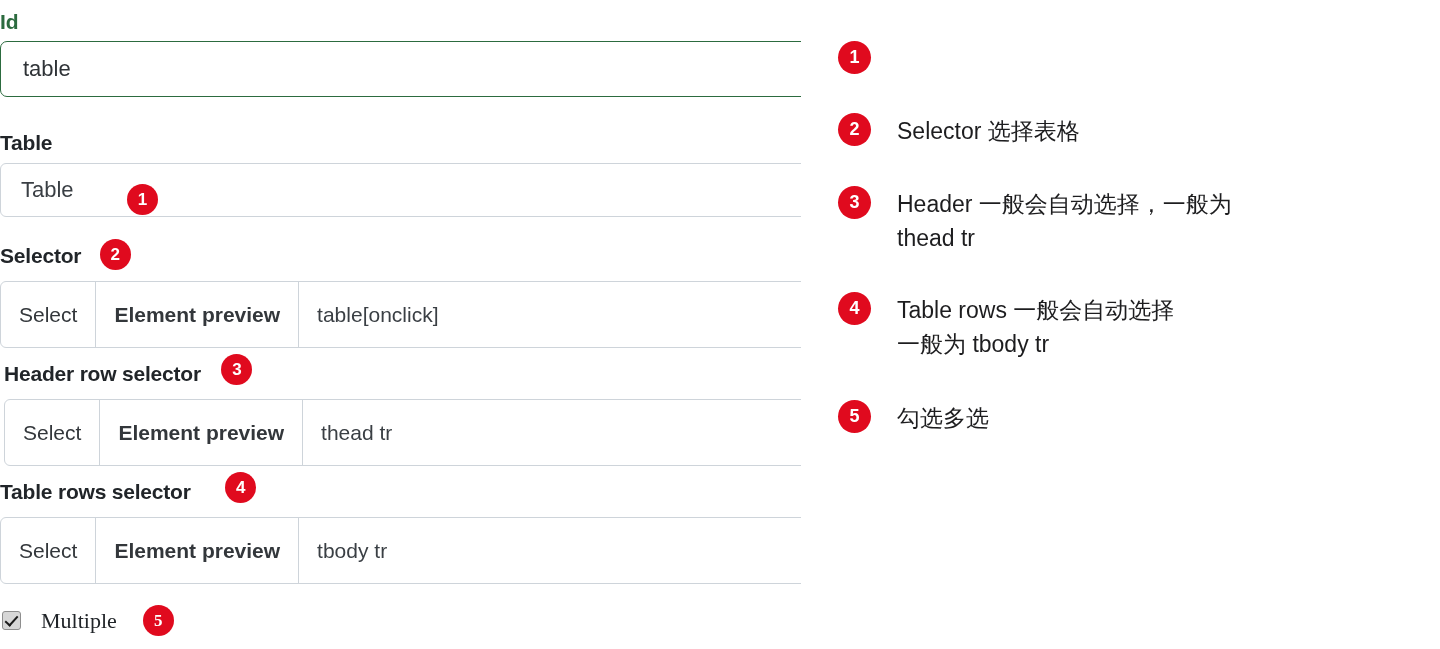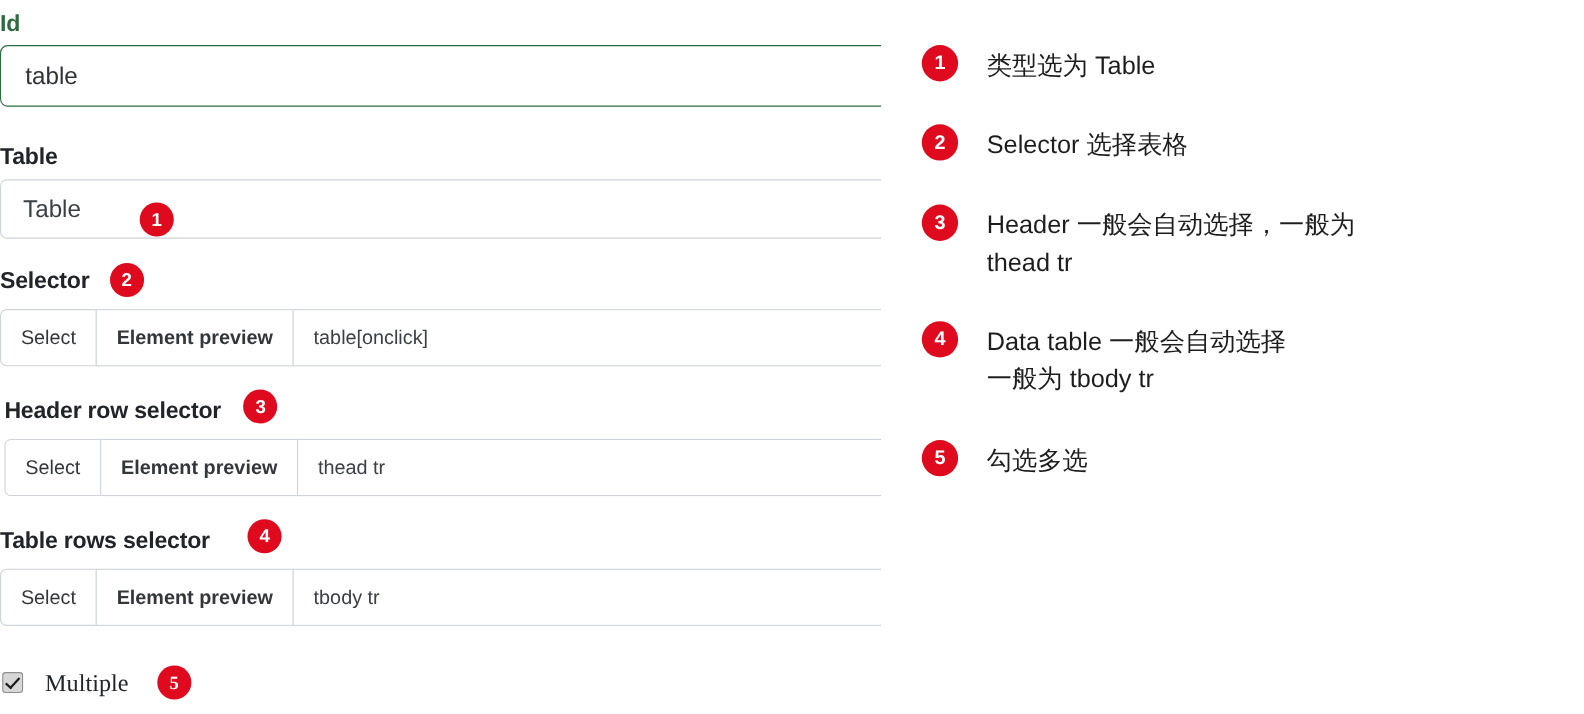--- a/index.html
+++ b/index.html
@@ -45,25 +45,25 @@
   .field-label.green { color: #2c6b3f; }
 
   
   .input-group {
     display: flex;
     align-items: stretch;
     width: 1180px;
   }
 
   .ctl {
-    height: 52px;
+    height: 67px;
     box-sizing: border-box;
     display: flex;
     align-items: center;
-    font-size: 18px;
+    font-size: 21px;
     color: #383d41;
     background: #ffffff;
     border: 1px solid #ced4da;
     padding: 0 18px;
     white-space: nowrap;
   }
 
   
   .input-id {
     width: 1180px;
@@ -253,37 +253,36 @@
       <span class="badge" style="margin-left:26px;">5</span>
     </div>
 
   </div>
 </div>
 
 <div id="annotation-panel">
 
   <div class="anno-item" style="top:41px; left:0;">
     <span class="anno-badge">1</span>
-    <span class="anno-text">类型选为 Table</span>
   </div>
 
   <div class="anno-item" style="top:113px; left:0;">
     <span class="anno-badge">2</span>
     <span class="anno-text">Selector 选择表格</span>
   </div>
 
   <div class="anno-item" style="top:186px; left:0;">
     <span class="anno-badge">3</span>
     <span class="anno-text">Header 一般会自动选择，一般为
 thead tr</span>
   </div>
 
   <div class="anno-item" style="top:292px; left:0;">
     <span class="anno-badge">4</span>
-    <span class="anno-text">Data table 一般会自动选择
+    <span class="anno-text">Table rows 一般会自动选择
 一般为 tbody tr</span>
   </div>
 
   <div class="anno-item" style="top:400px; left:0;">
     <span class="anno-badge">5</span>
     <span class="anno-text">勾选多选</span>
   </div>
 
 </div>
 

